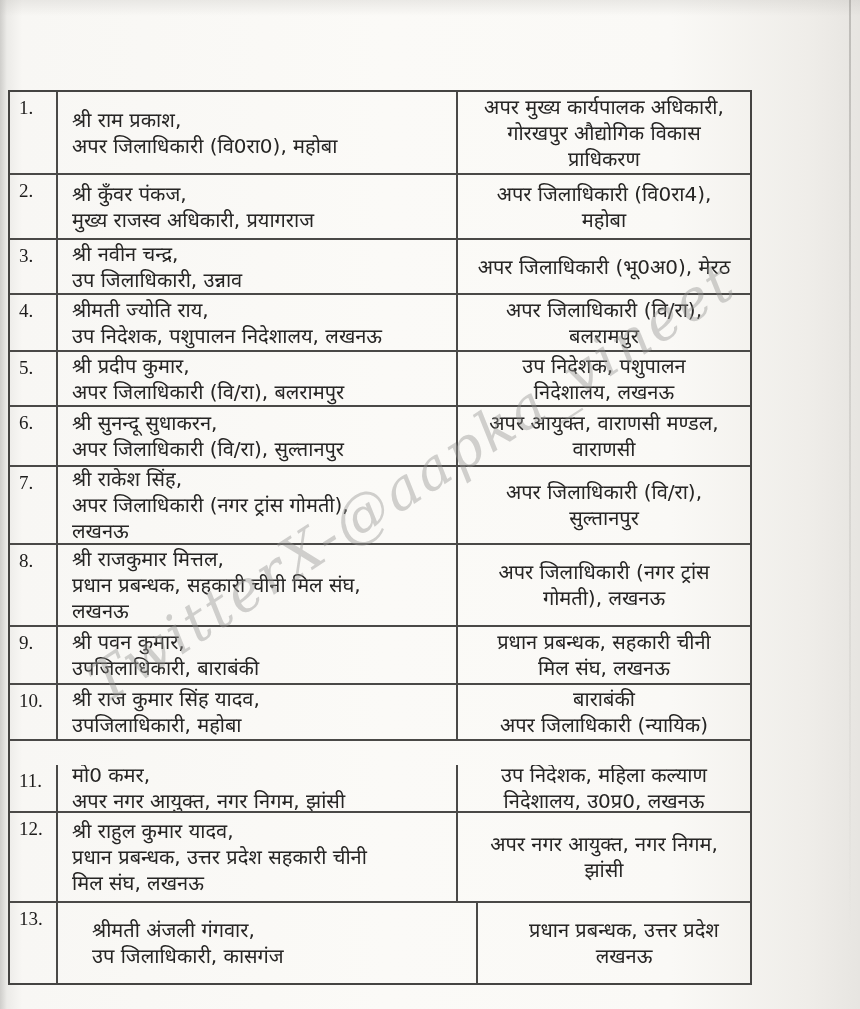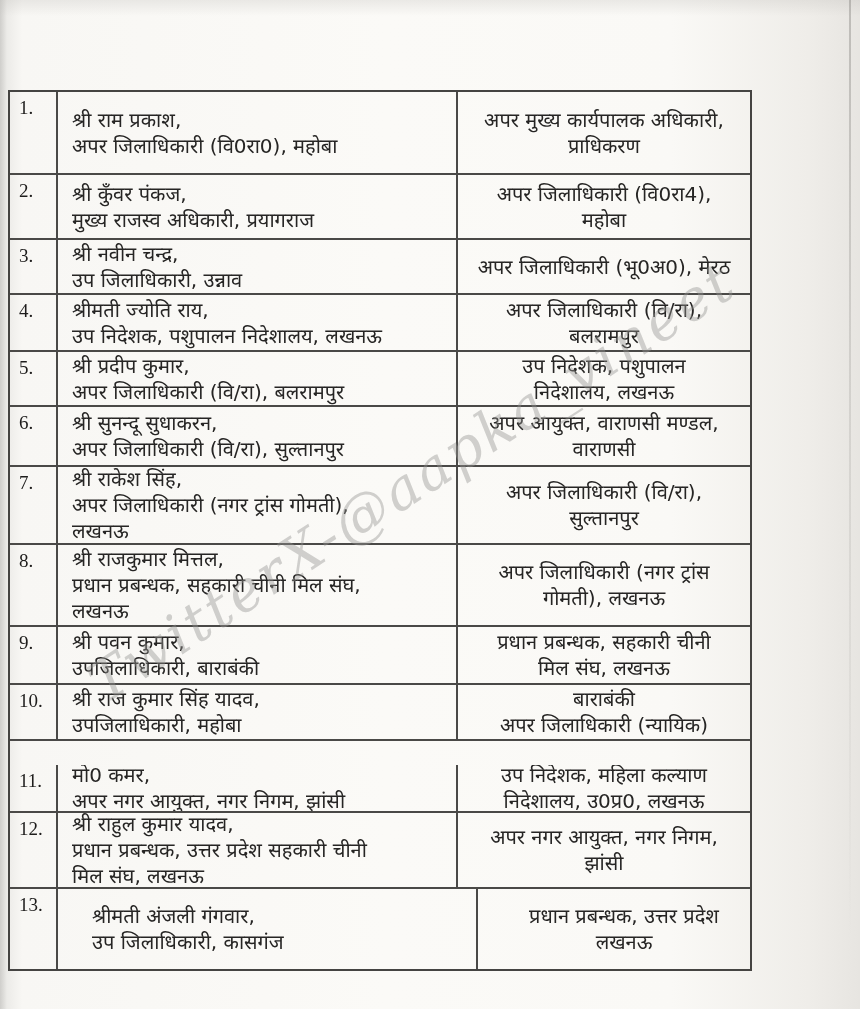--- a/index.html
+++ b/index.html
@@ -36,21 +36,21 @@
   .row:nth-child(2){height:65px;}
   .row:nth-child(3){height:55px;}
   .row:nth-child(4){height:57px;}
   .row:nth-child(5){height:55px;}
   .row:nth-child(6){height:60px;}
   .row:nth-child(7){height:78px;}
   .row:nth-child(8){height:82px;}
   .row:nth-child(9){height:58px;}
   .row:nth-child(10){height:56px;}
   .row:nth-child(11){height:48px;margin-top:24px;}
-  .row:nth-child(12){height:76px;}
+  .row:nth-child(12){height:90px;}
   .row:nth-child(13){height:80px;gap:20px;}
   .cell{box-sizing:border-box;color:#262524;overflow:hidden;}
   .cell-serial{
     width:48px;flex:0 0 48px;
     border-right:2px solid #4a4947;
     padding:5px 0 0 9px;
     font-family:"Liberation Serif", serif;
     font-size:19px;color:#1e1d1c;
   }
   .cell-officer{
@@ -89,20 +89,21 @@
 
   <div class="transfer-table">
       <div class="row">
         <div class="cell cell-serial"><span>1.</span></div>
         <div class="cell cell-officer">
           <div class="line">श्री राम प्रकाश,</div>
           <div class="line">अपर जिलाधिकारी (वि0रा0), महोबा</div>
         </div>
         <div class="cell cell-posting">
           <div class="line">अपर मुख्य कार्यपालक अधिकारी,</div>
+          <div class="line">गोरखपुर औद्योगिक विकास</div>
           <div class="line">प्राधिकरण</div>
         </div>
       </div>
       <div class="row">
         <div class="cell cell-serial"><span>2.</span></div>
         <div class="cell cell-officer">
           <div class="line">श्री कुँवर पंकज,</div>
           <div class="line">मुख्य राजस्व अधिकारी, प्रयागराज</div>
         </div>
         <div class="cell cell-posting">

